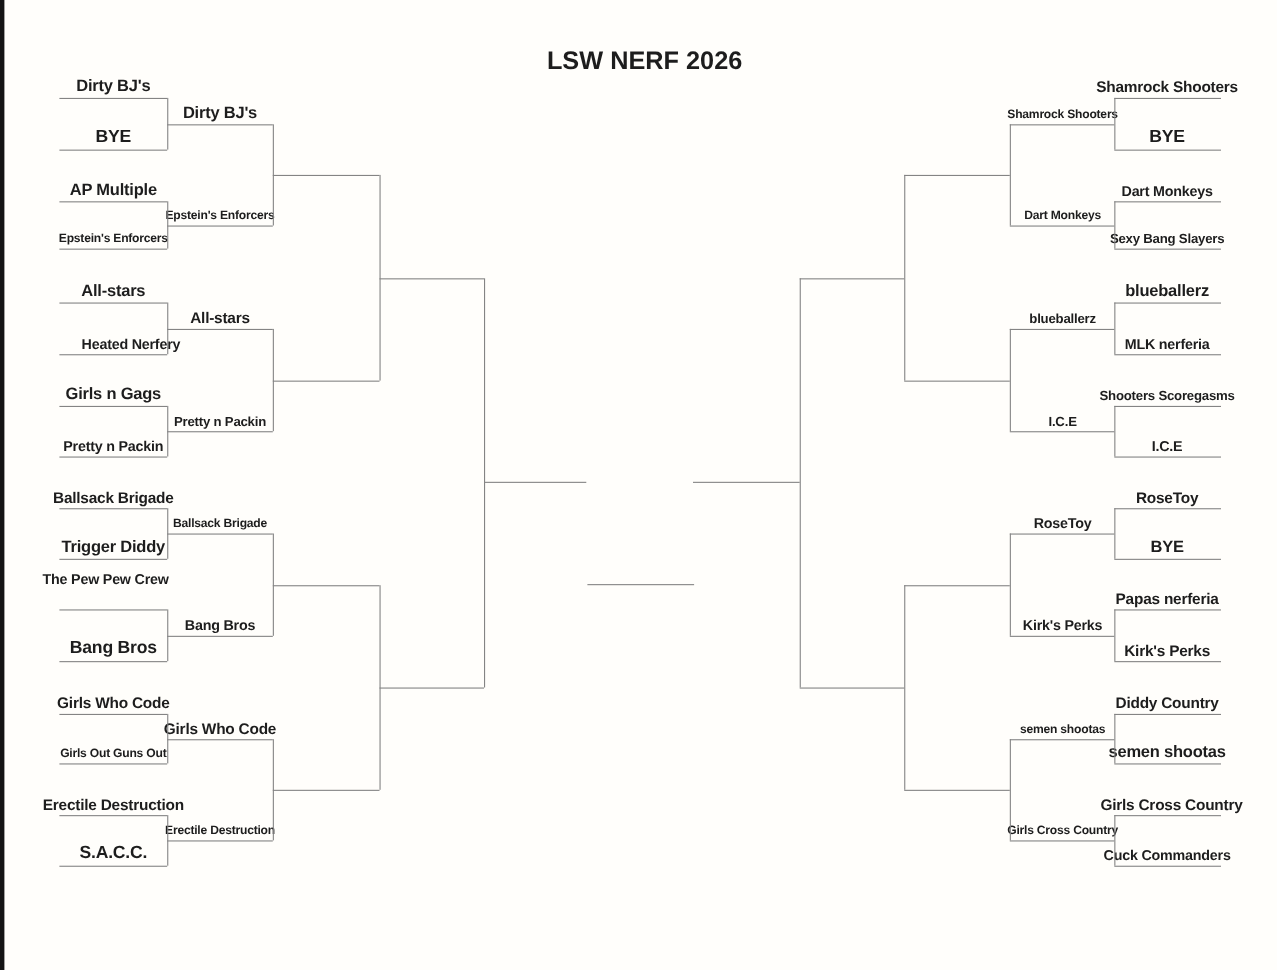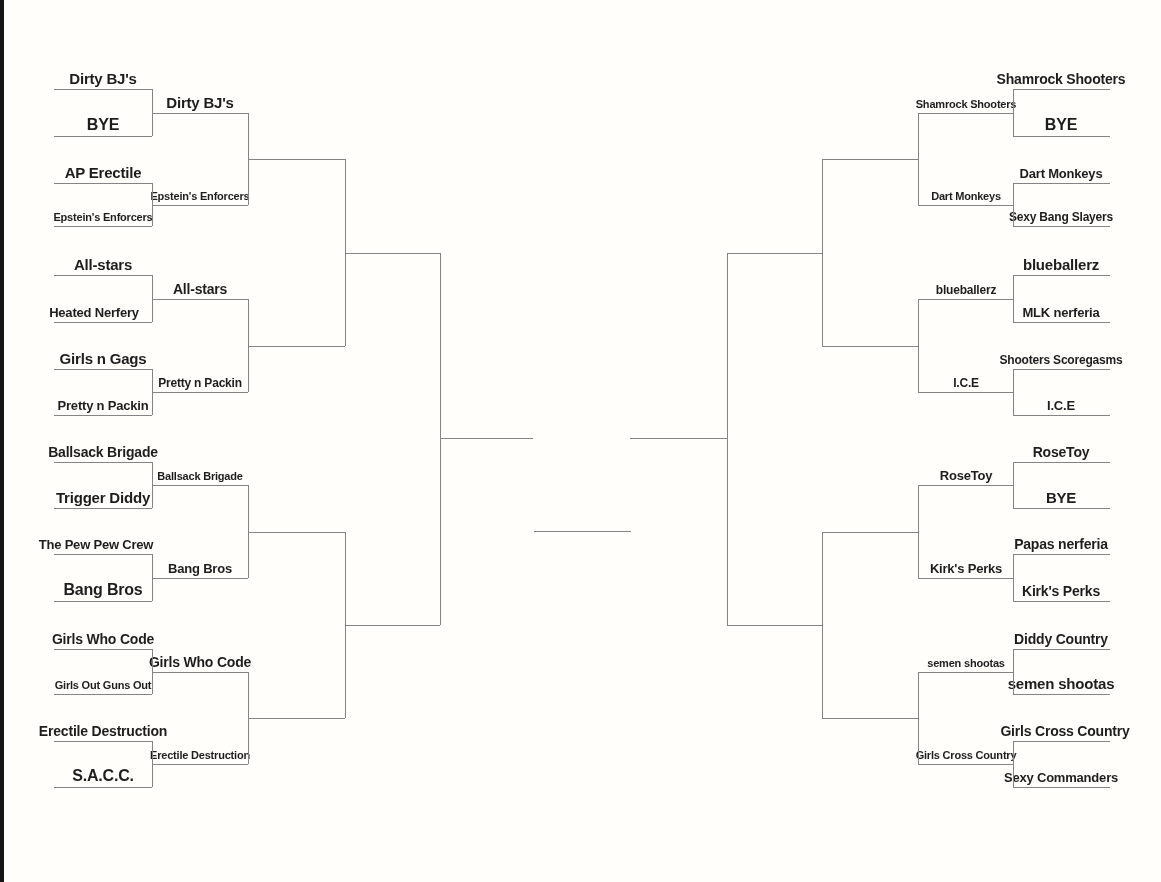--- a/index.html
+++ b/index.html
@@ -13,42 +13,43 @@
   .title{position:absolute;left:586px;top:42px;transform:translateX(-50%);
          font-size:23px;font-weight:700;color:#1d1d1d;white-space:nowrap;}
   .s11{font-size:11px}.s12{font-size:12px}.s13{font-size:13px}
   .s14{font-size:14px}.s15{font-size:15px}.s16{font-size:16px}
 </style>
 </head>
 <body>
 
 <div class="canvas" id="canvas">
   <div class="edge"></div>
+  <div class="title">LSW NERF 2026</div>
 
   <div class="t s15" style="left:103px;bottom:795px">Dirty BJ's</div>
   <div class="t s16" style="left:103px;bottom:748px">BYE</div>
   <div class="t s15" style="left:200px;bottom:771px">Dirty BJ's</div>
 
-  <div class="t s15" style="left:103px;bottom:701px">AP Erectile</div>
+  <div class="t s15" style="left:103px;bottom:701px">AP Multiple</div>
   <div class="t s11" style="left:103px;bottom:658px">Epstein's Enforcers</div>
   <div class="t s11" style="left:200px;bottom:679px">Epstein's Enforcers</div>
 
   <div class="t s15" style="left:103px;bottom:609px">All-stars</div>
-  <div class="t s13" style="left:94px;bottom:562px">Heated Nerfery</div>
+  <div class="t s13" style="left:119px;bottom:562px">Heated Nerfery</div>
   <div class="t s14" style="left:200px;bottom:585px">All-stars</div>
 
   <div class="t s15" style="left:103px;bottom:515px">Girls n Gags</div>
   <div class="t s13" style="left:103px;bottom:469px">Pretty n Packin</div>
   <div class="t s12" style="left:200px;bottom:492px">Pretty n Packin</div>
 
   <div class="t s14" style="left:103px;bottom:422px">Ballsack Brigade</div>
   <div class="t s15" style="left:103px;bottom:376px">Trigger Diddy</div>
   <div class="t s11" style="left:200px;bottom:399px">Ballsack Brigade</div>
 
-  <div class="t s13" style="left:96px;bottom:330px">The Pew Pew Crew</div>
+  <div class="t s13" style="left:96px;bottom:348px">The Pew Pew Crew</div>
   <div class="t s16" style="left:103px;bottom:283px">Bang Bros</div>
   <div class="t s13" style="left:200px;bottom:306px">Bang Bros</div>
 
   <div class="t s14" style="left:103px;bottom:235px">Girls Who Code</div>
   <div class="t s11" style="left:103px;bottom:190px">Girls Out Guns Out</div>
   <div class="t s14" style="left:200px;bottom:212px">Girls Who Code</div>
 
   <div class="t s14" style="left:103px;bottom:143px">Erectile Destruction</div>
   <div class="t s16" style="left:103px;bottom:97px">S.A.C.C.</div>
   <div class="t s11" style="left:200px;bottom:120px">Erectile Destruction</div>
@@ -75,21 +76,21 @@
 
   <div class="t s14" style="left:1061px;bottom:330px">Papas nerferia</div>
   <div class="t s14" style="left:1061px;bottom:283px">Kirk's Perks</div>
   <div class="t s13" style="left:966px;bottom:306px">Kirk's Perks</div>
 
   <div class="t s14" style="left:1061px;bottom:235px">Diddy Country</div>
   <div class="t s15" style="left:1061px;bottom:190px">semen shootas</div>
   <div class="t s11" style="left:966px;bottom:212px">semen shootas</div>
 
   <div class="t s14" style="left:1065px;bottom:143px">Girls Cross Country</div>
-  <div class="t s13" style="left:1061px;bottom:97px">Sexy Commanders</div>
+  <div class="t s13" style="left:1061px;bottom:97px">Cuck Commanders</div>
   <div class="t s11" style="left:966px;bottom:120px">Girls Cross Country</div>
 <div class="h" style="left: 54px; top: 89px; background: rgb(132, 132, 132); width: 98px;"></div>
     <div class="h" style="left: 54px; top: 136px; background: rgb(132, 132, 132); width: 98px;"></div>
     <div class="v" style="left: 152px; top: 89px; background: rgb(132, 132, 132); height: 47px;"></div>
     <div class="h" style="left: 152px; top: 113px; background: rgb(132, 132, 132); width: 96px;"></div>
     <div class="h" style="left: 54px; top: 183px; background: rgb(132, 132, 132); width: 98px;"></div>
     <div class="h" style="left: 54px; top: 226px; background: rgb(132, 132, 132); width: 98px;"></div>
     <div class="v" style="left: 152px; top: 183px; background: rgb(132, 132, 132); height: 43px;"></div>
     <div class="h" style="left: 152px; top: 205px; background: rgb(132, 132, 132); width: 96px;"></div>
     <div class="h" style="left: 54px; top: 275px; background: rgb(132, 132, 132); width: 98px;"></div>

